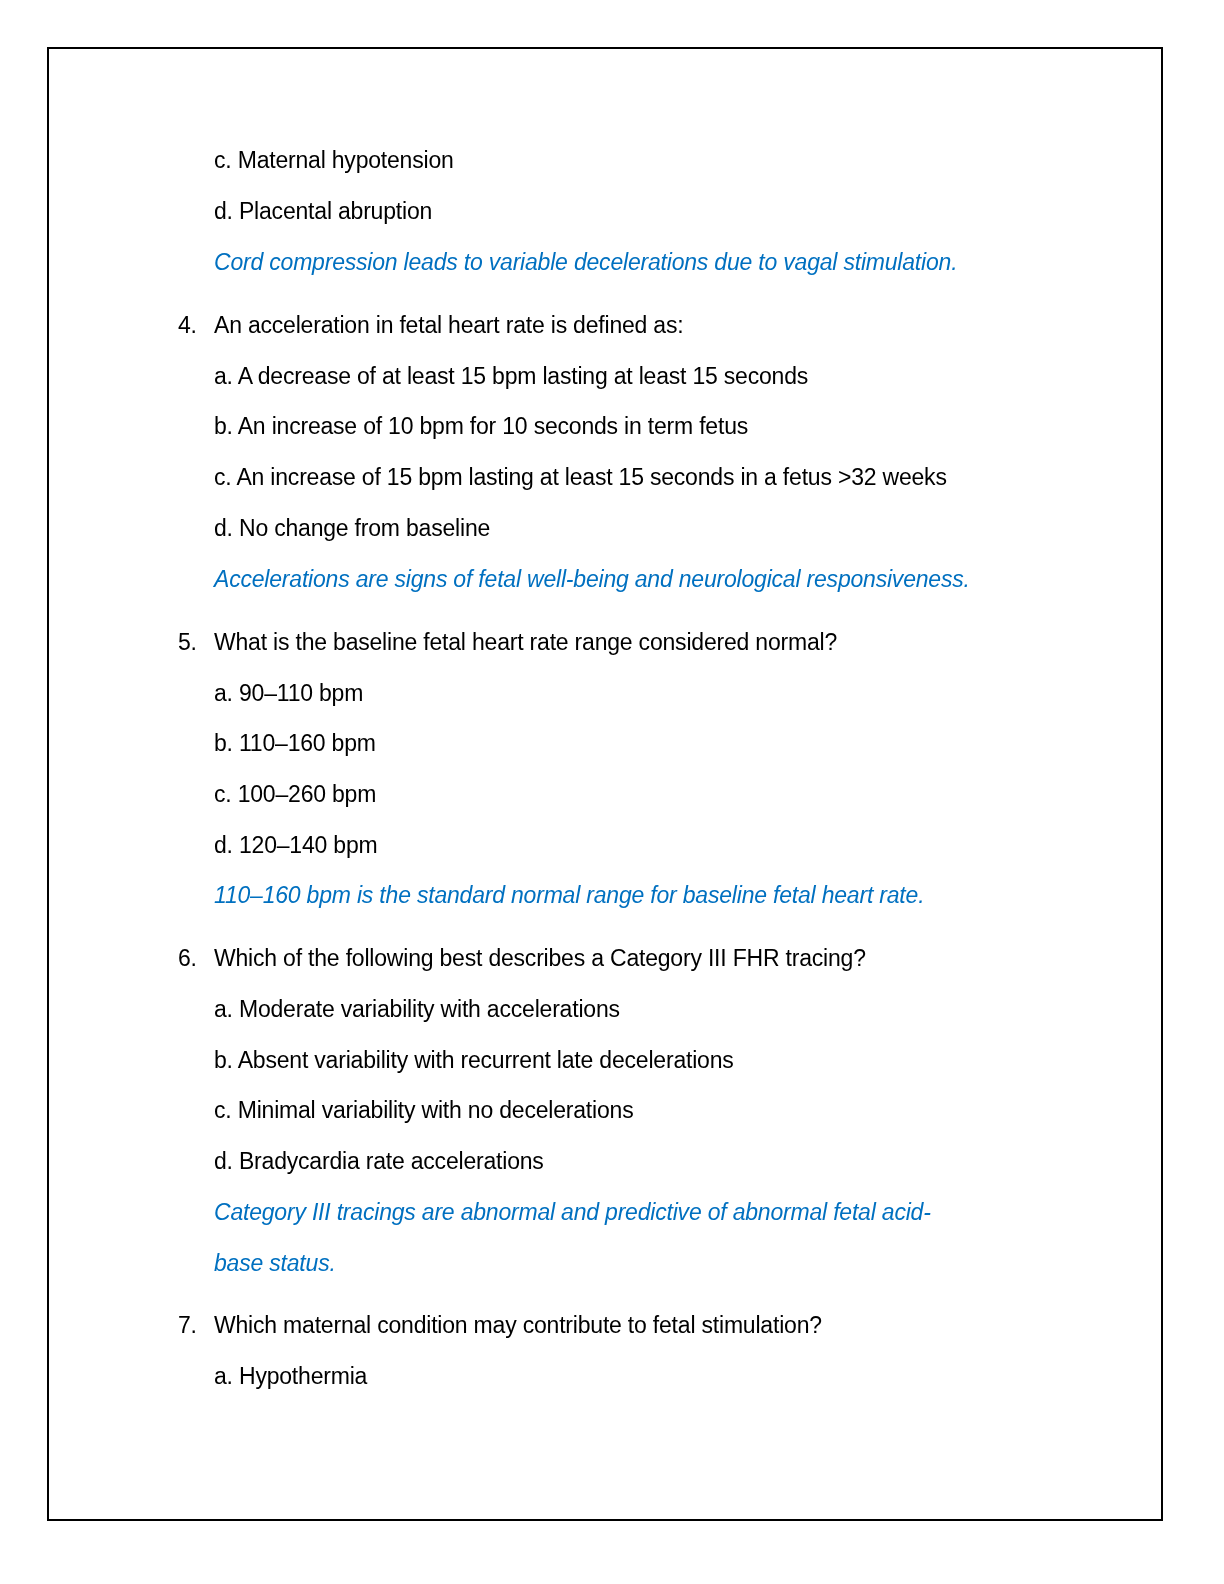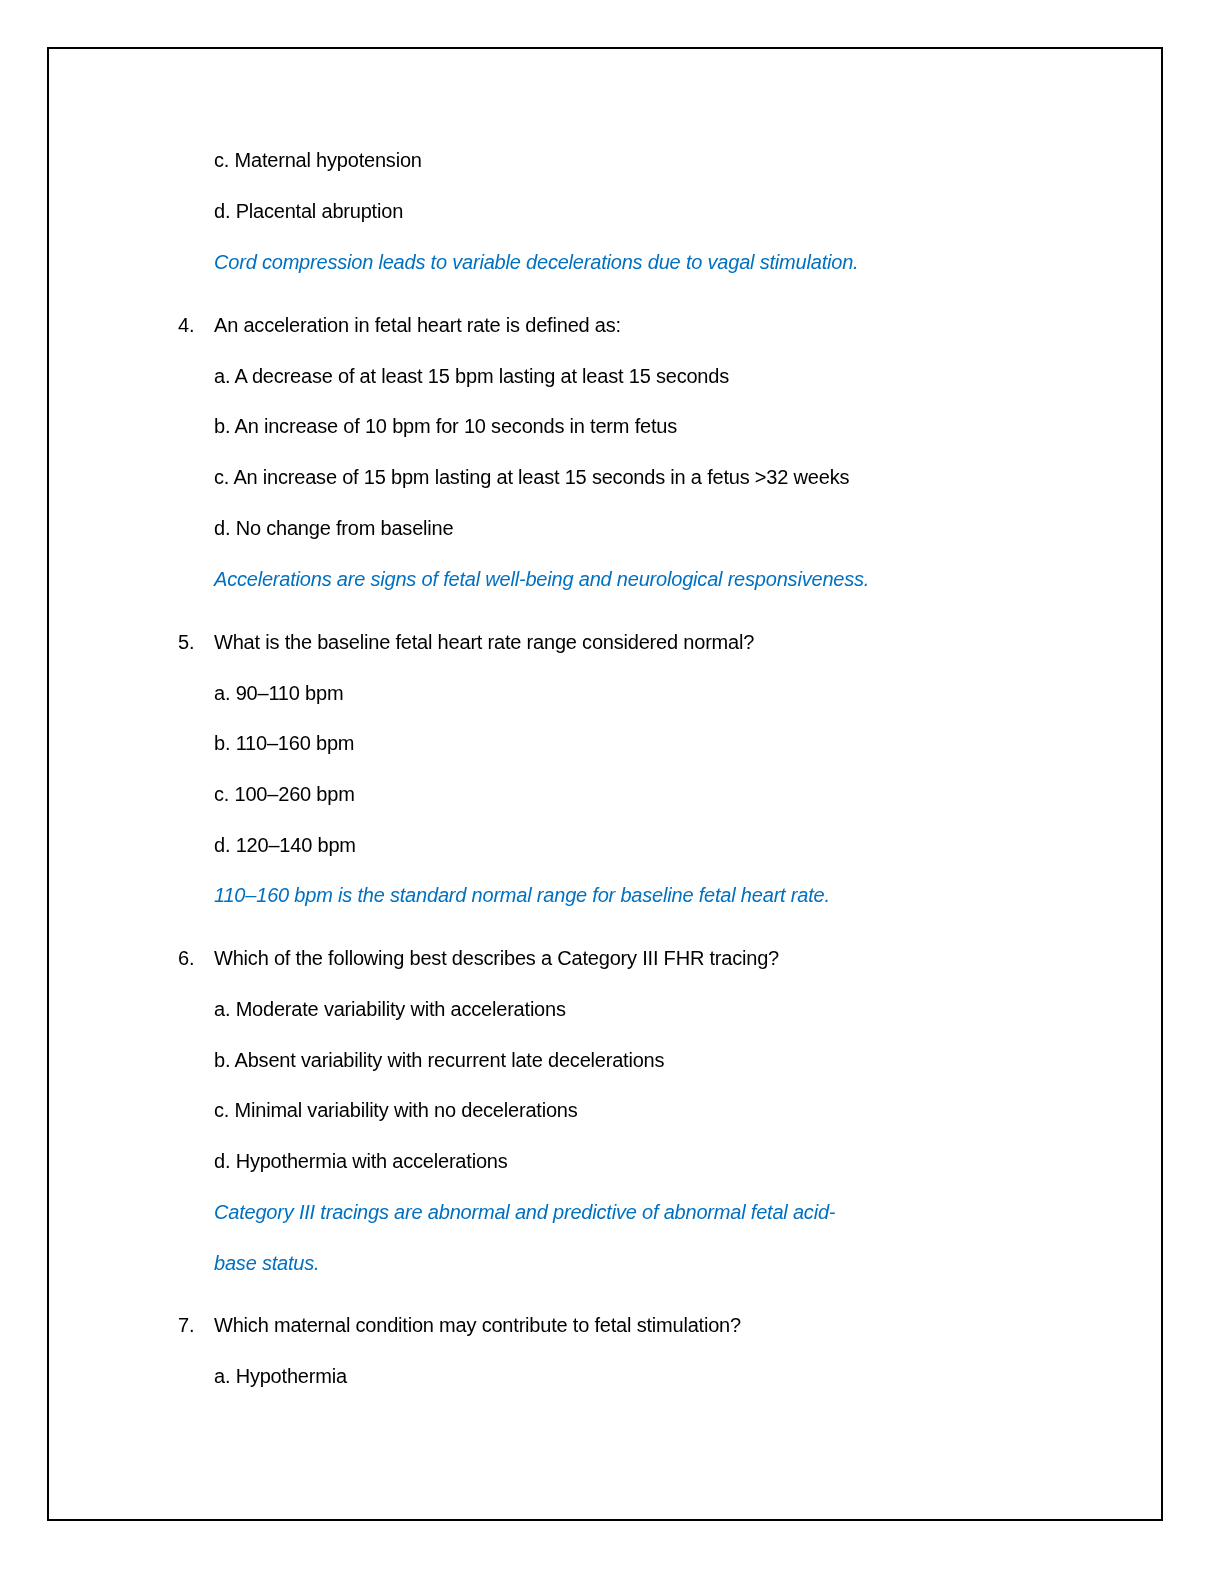--- a/index.html
+++ b/index.html
@@ -1,18 +1,18 @@
 <!DOCTYPE html>
 <html><head>
 <meta charset="utf-8">
 <style>
   html, body { margin: 0; padding: 0; background: #ffffff; }
   body { width: 1224px; height: 1584px; position: relative; font-family: "Liberation Sans", sans-serif; color: #000; }
   .page-border { position: absolute; left: 47px; top: 47px; width: 1116px; height: 1474px; border: 2px solid #000; box-sizing: border-box; }
-  .line { position: absolute; font-size: 20px; line-height: 28px; white-space: nowrap; letter-spacing: -0.2px; }
+  .line { position: absolute; font-size: 23px; line-height: 28px; white-space: nowrap; letter-spacing: -0.2px; }
   .opt { left: 214px; }
   .q-num { left: 178px; }
   .q-text { left: 214px; text-align: right; }
   .expl { left: 214px; font-style: italic; color: #0070C0; }
   .bold { font-weight: normal; }
 </style>
 </head>
 <body>
 
 <div class="page-border"></div>
@@ -35,19 +35,19 @@
 <div class="line opt bold" style="top:729px">b. 110–160 bpm</div>
 <div class="line opt" style="top:780px">c. 100–260 bpm</div>
 <div class="line opt" style="top:831px">d. 120–140 bpm</div>
 <div class="line expl" style="top:881px">110–160 bpm is the standard normal range for baseline fetal heart rate.</div>
 
 <div class="line q-num" style="top:944px">6.</div>
 <div class="line q-text" style="top:944px">Which of the following best describes a Category III FHR tracing?</div>
 <div class="line opt" style="top:995px">a. Moderate variability with accelerations</div>
 <div class="line opt bold" style="top:1046px">b. Absent variability with recurrent late decelerations</div>
 <div class="line opt" style="top:1096px">c. Minimal variability with no decelerations</div>
-<div class="line opt" style="top:1147px">d. Hypothermia with accelerations</div>
+<div class="line opt" style="top:1147px">d. Bradycardia rate accelerations</div>
 <div class="line expl" style="top:1198px">Category III tracings are abnormal and predictive of abnormal fetal acid-</div>
 <div class="line expl" style="top:1249px">base status.</div>
 
 <div class="line q-num" style="top:1311px">7.</div>
 <div class="line q-text" style="top:1311px">Which maternal condition may contribute to fetal stimulation?</div>
 <div class="line opt" style="top:1362px">a. Hypothermia</div>
 
 </body></html>

